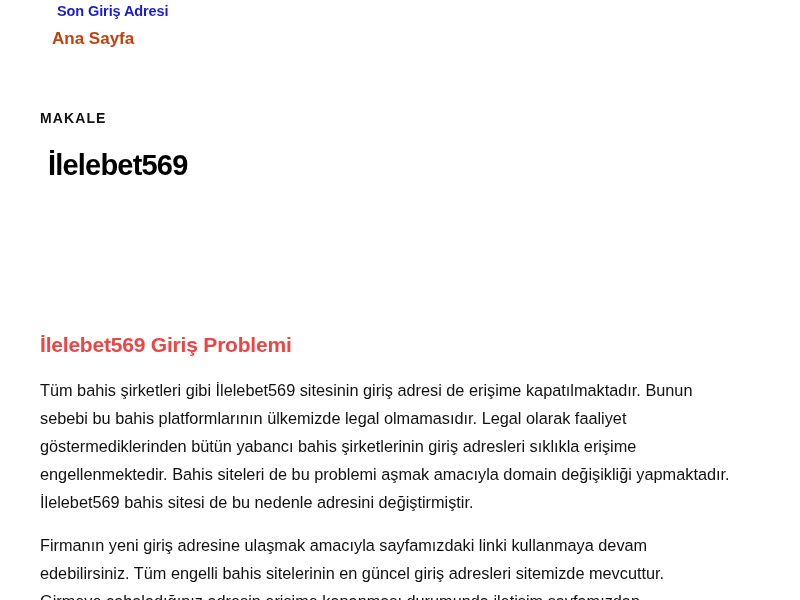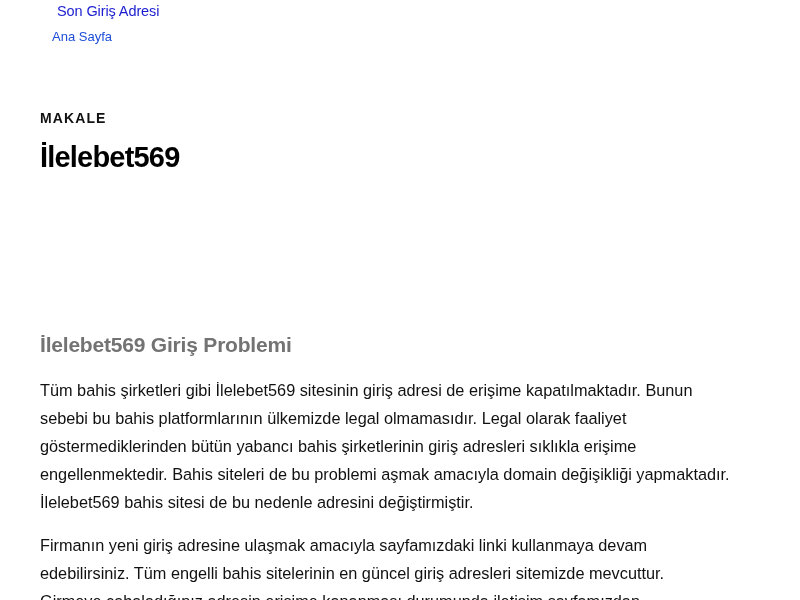--- a/index.html
+++ b/index.html
@@ -20,32 +20,33 @@
       left: 0;
       top: 0;
       width: 800px;
       height: 60px;
     }
     .site-title {
       position: absolute;
       left: 57px;
       top: 3px;
       font-size: 14.5px;
-      font-weight: normal;
+      font-weight: bold;
       color: #1a1ccf;
       text-decoration: none;
       letter-spacing: -0.1px;
     }
     .nav-home {
       position: absolute;
       left: 52px;
       top: 29px;
-      font-size: 13px;
-      color: #1d4ed8;
+      font-size: 17px;
+      color: #c2410c;
       text-decoration: none;
+      font-weight: bold;
     }
     .article {
       position: absolute;
       left: 40px;
       top: 0;
       width: 700px;
     }
     .category-label {
       position: absolute;
       left: 0;
@@ -53,36 +54,36 @@
       font-size: 14px;
       font-weight: bold;
       letter-spacing: 1.1px;
       color: #111111;
       white-space: nowrap;
     }
     .article-title {
       position: absolute;
       left: 0;
       top: 141px;
-      margin: 0;
+      margin: 8px;
       font-size: 29px;
       font-weight: bold;
       letter-spacing: -0.8px;
       color: #000000;
       white-space: nowrap;
     }
     .section-heading {
       position: absolute;
       left: 0;
       top: 333px;
       margin: 0;
       font-size: 21px;
       font-weight: bold;
       letter-spacing: -0.2px;
-      color: #737373;
+      color: #ef4444;
       white-space: nowrap;
     }
     .paragraph {
       position: absolute;
       left: 0;
       width: 690px;
       margin: 0;
       font-size: 16.3px;
       line-height: 28px;
       color: #111111;

